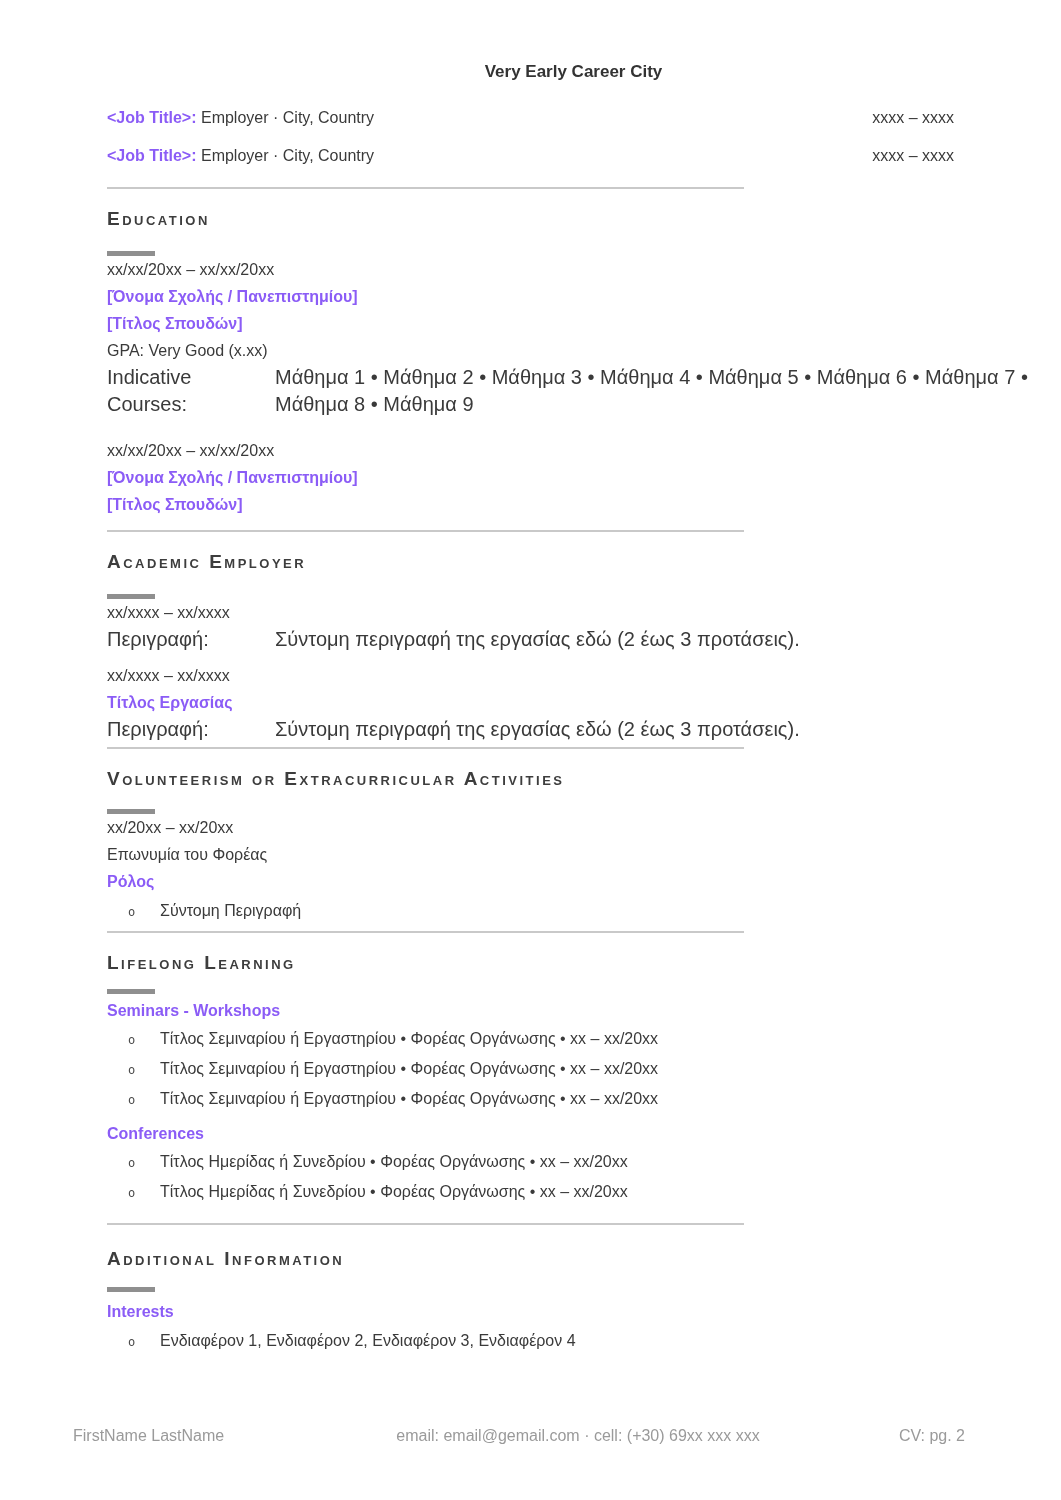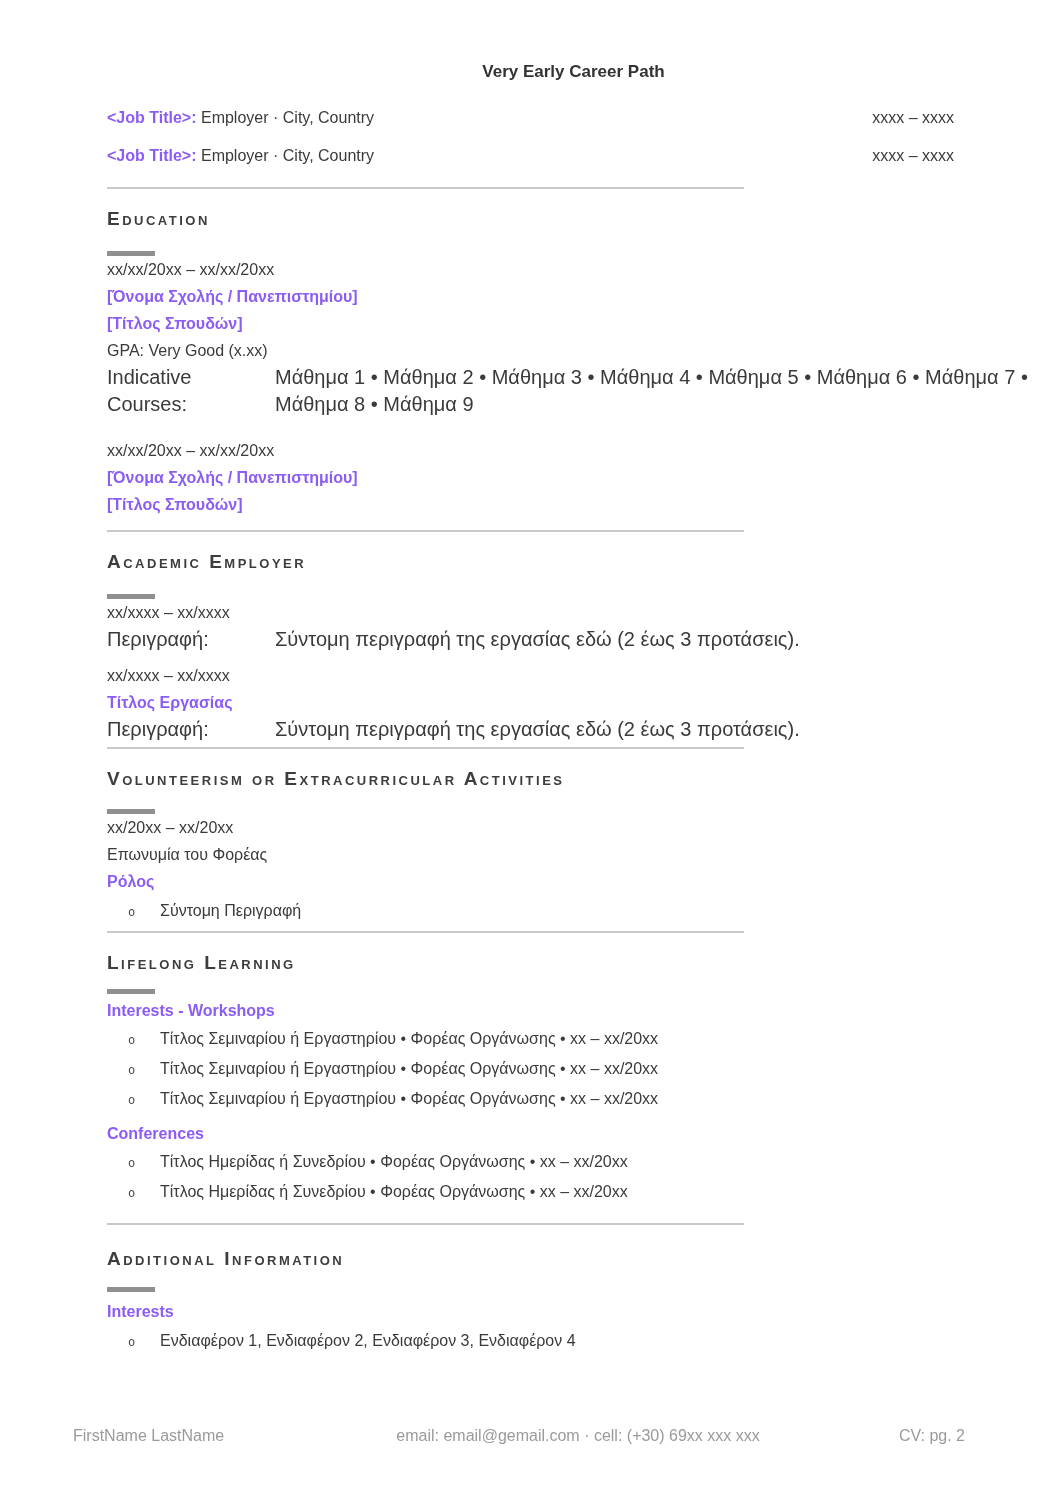--- a/index.html
+++ b/index.html
@@ -86,21 +86,21 @@
   .footer .fname{position:absolute;left:73px;top:0;}
   .footer .fcontact{position:absolute;left:578px;top:0;transform:translateX(-50%);white-space:nowrap;}
   .footer .fpage{position:absolute;right:96px;top:0;}
 </style>
 </head>
 <body>
 
 <div class="page">
   <div class="content">
 
-    <div class="doc-title">Very Early Career Path</div>
+    <div class="doc-title">Very Early Career City</div>
 
     <div class="job-row" style="margin-top:26px;">
       <div><span class="bold">&lt;Job Title&gt;:</span> <span>Employer · City, Country</span></div>
       <div>xxxx – xxxx</div>
     </div>
     <div class="job-row" style="margin-top:19px;">
       <div><span class="bold">&lt;Job Title&gt;:</span> <span>Employer · City, Country</span></div>
       <div>xxxx – xxxx</div>
     </div>
 
@@ -164,21 +164,21 @@
         <span class="mk">o</span>
         <span>Σύντομη Περιγραφή</span>
       </div>
     </div>
 
     <div class="divider" style="margin-top:5px;"></div>
 
     <div class="sec-heading" style="margin-top:18px;">Lifelong Learning</div>
     <div class="dash" style="margin-top:14px;"></div>
 
-    <div class="line bold" style="margin-top:3px;">Interests - Workshops</div>
+    <div class="line bold" style="margin-top:3px;">Seminars - Workshops</div>
     <div class="bullet" style="margin-top:1px;">
       <span class="mk">o</span>
       <span>Τίτλος Σεμιναρίου ή Εργαστηρίου • Φορέας Οργάνωσης • xx – xx/20xx</span>
     </div>
     <div class="bullet" style="margin-top:1px;">
       <span class="mk">o</span>
       <span>Τίτλος Σεμιναρίου ή Εργαστηρίου • Φορέας Οργάνωσης • xx – xx/20xx</span>
     </div>
     <div class="bullet" style="margin-top:1px;">
       <span class="mk">o</span>

